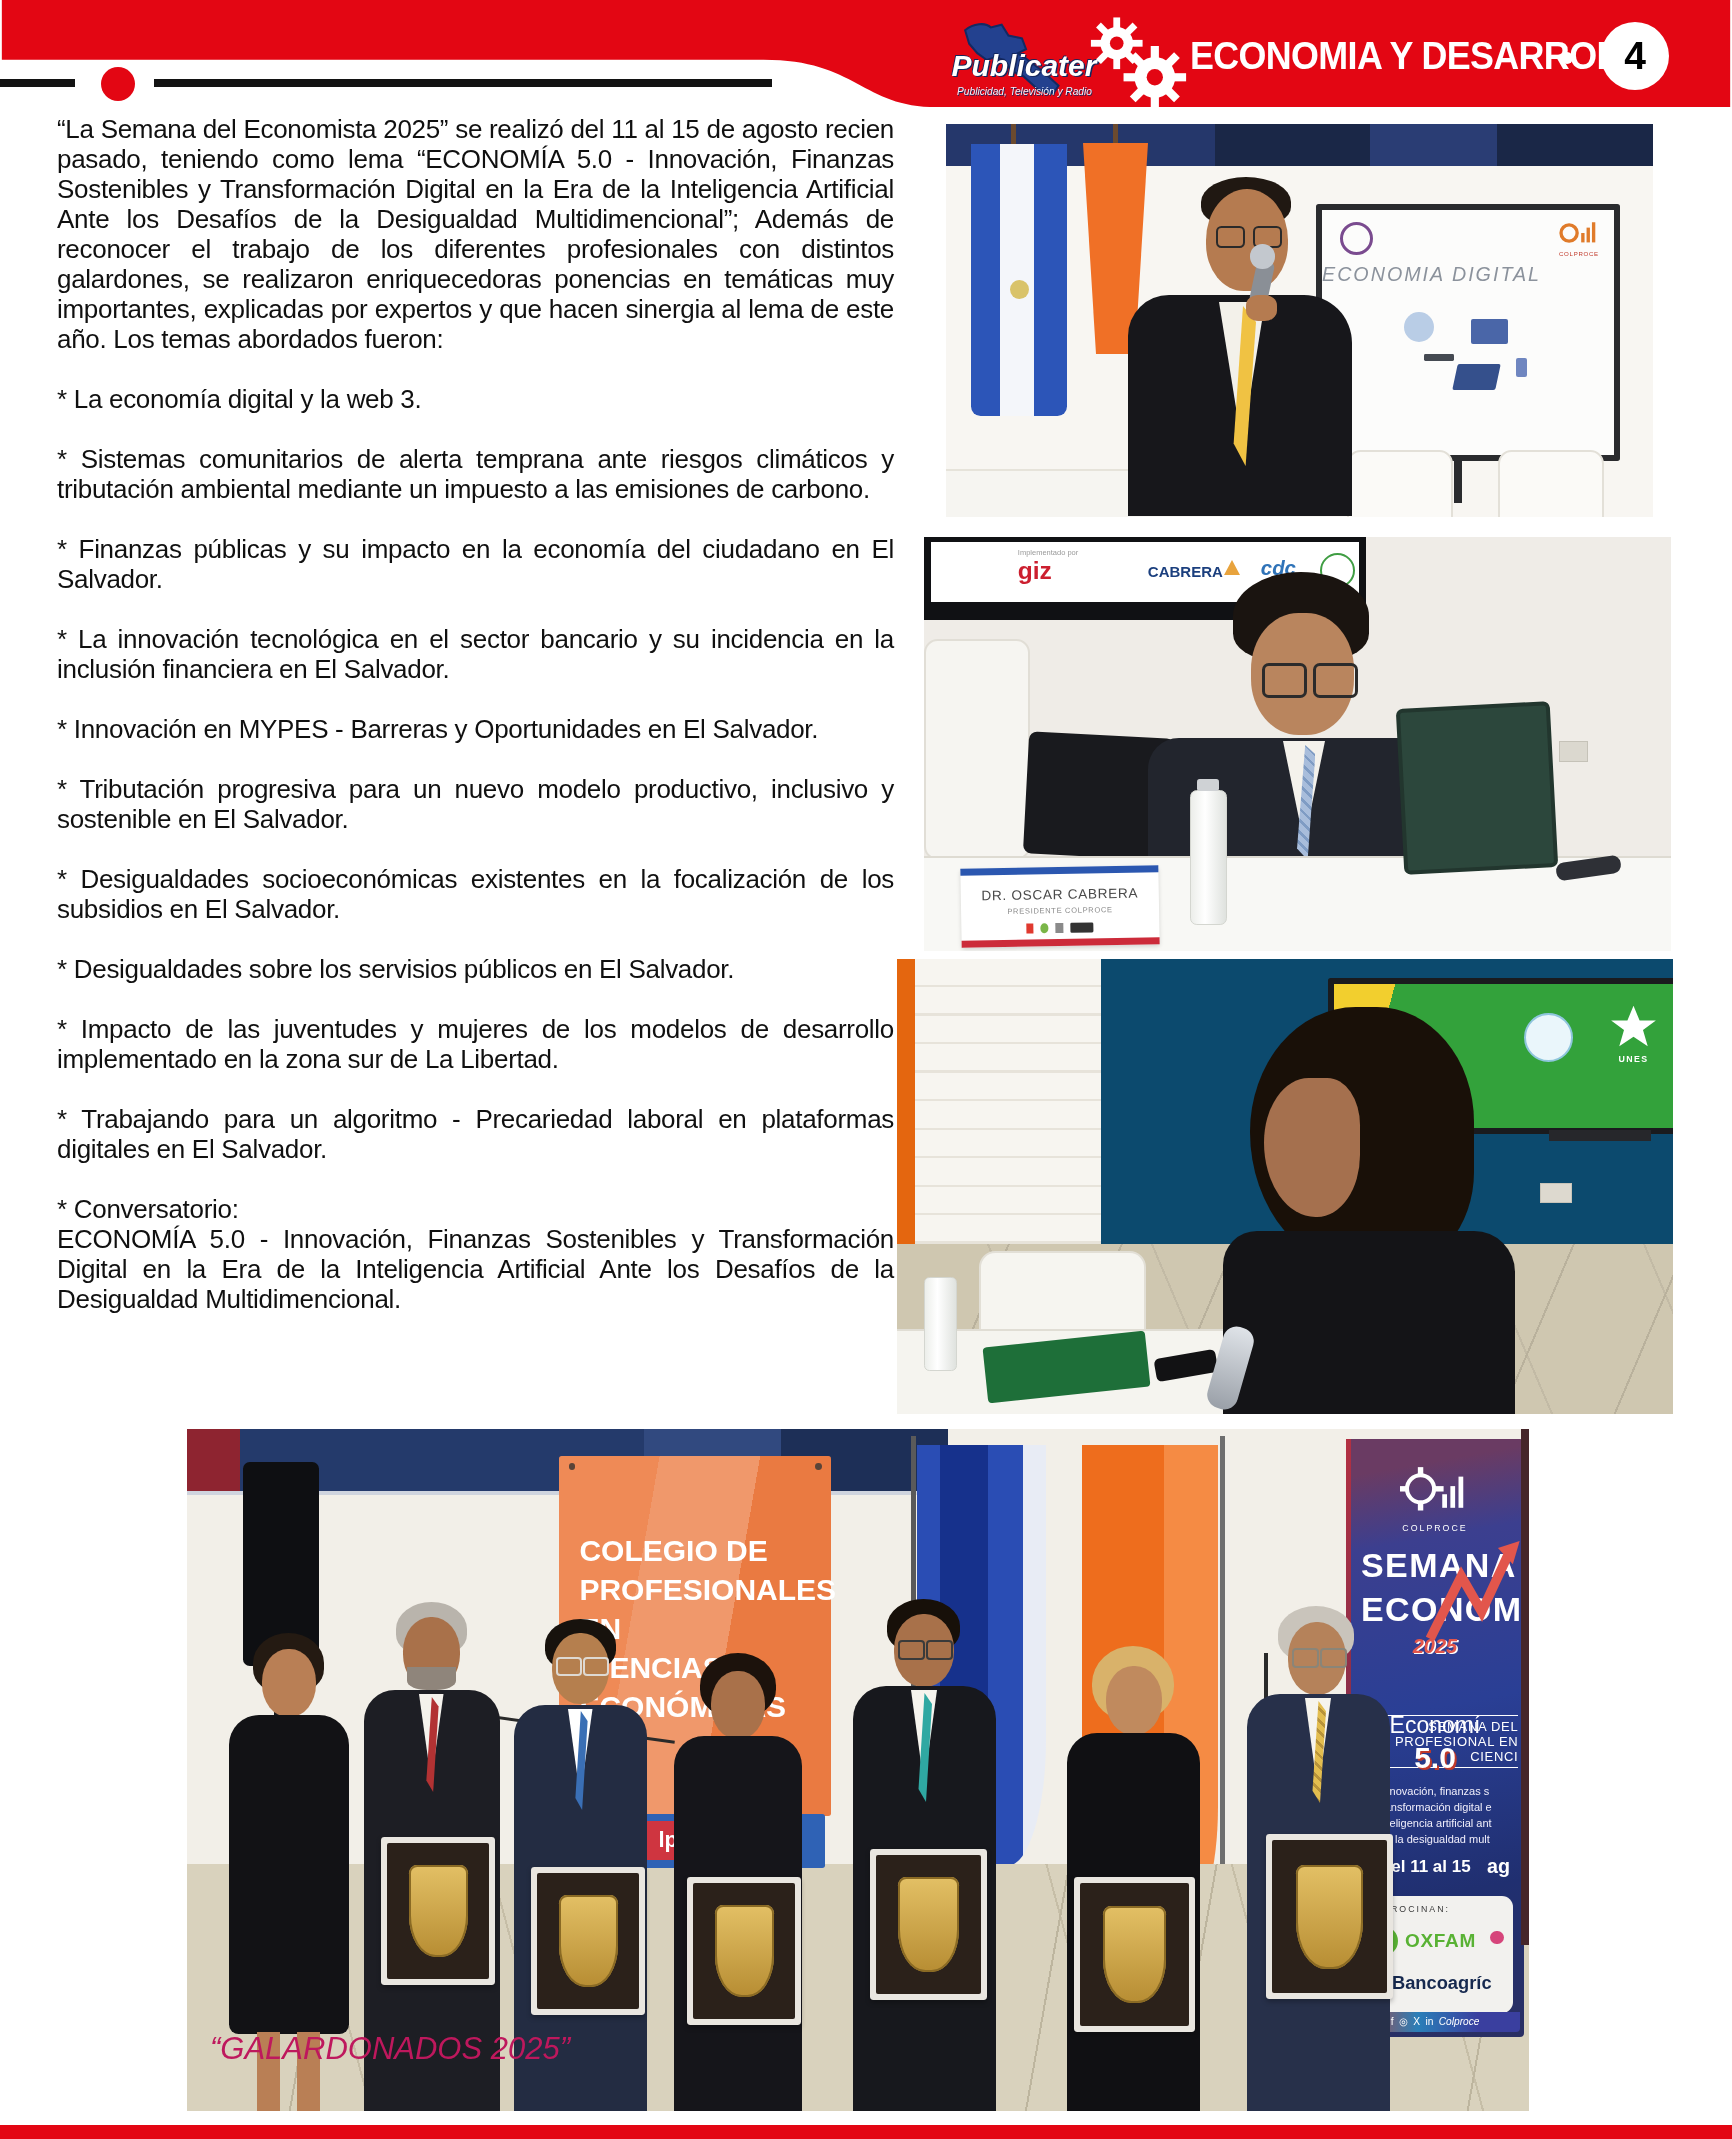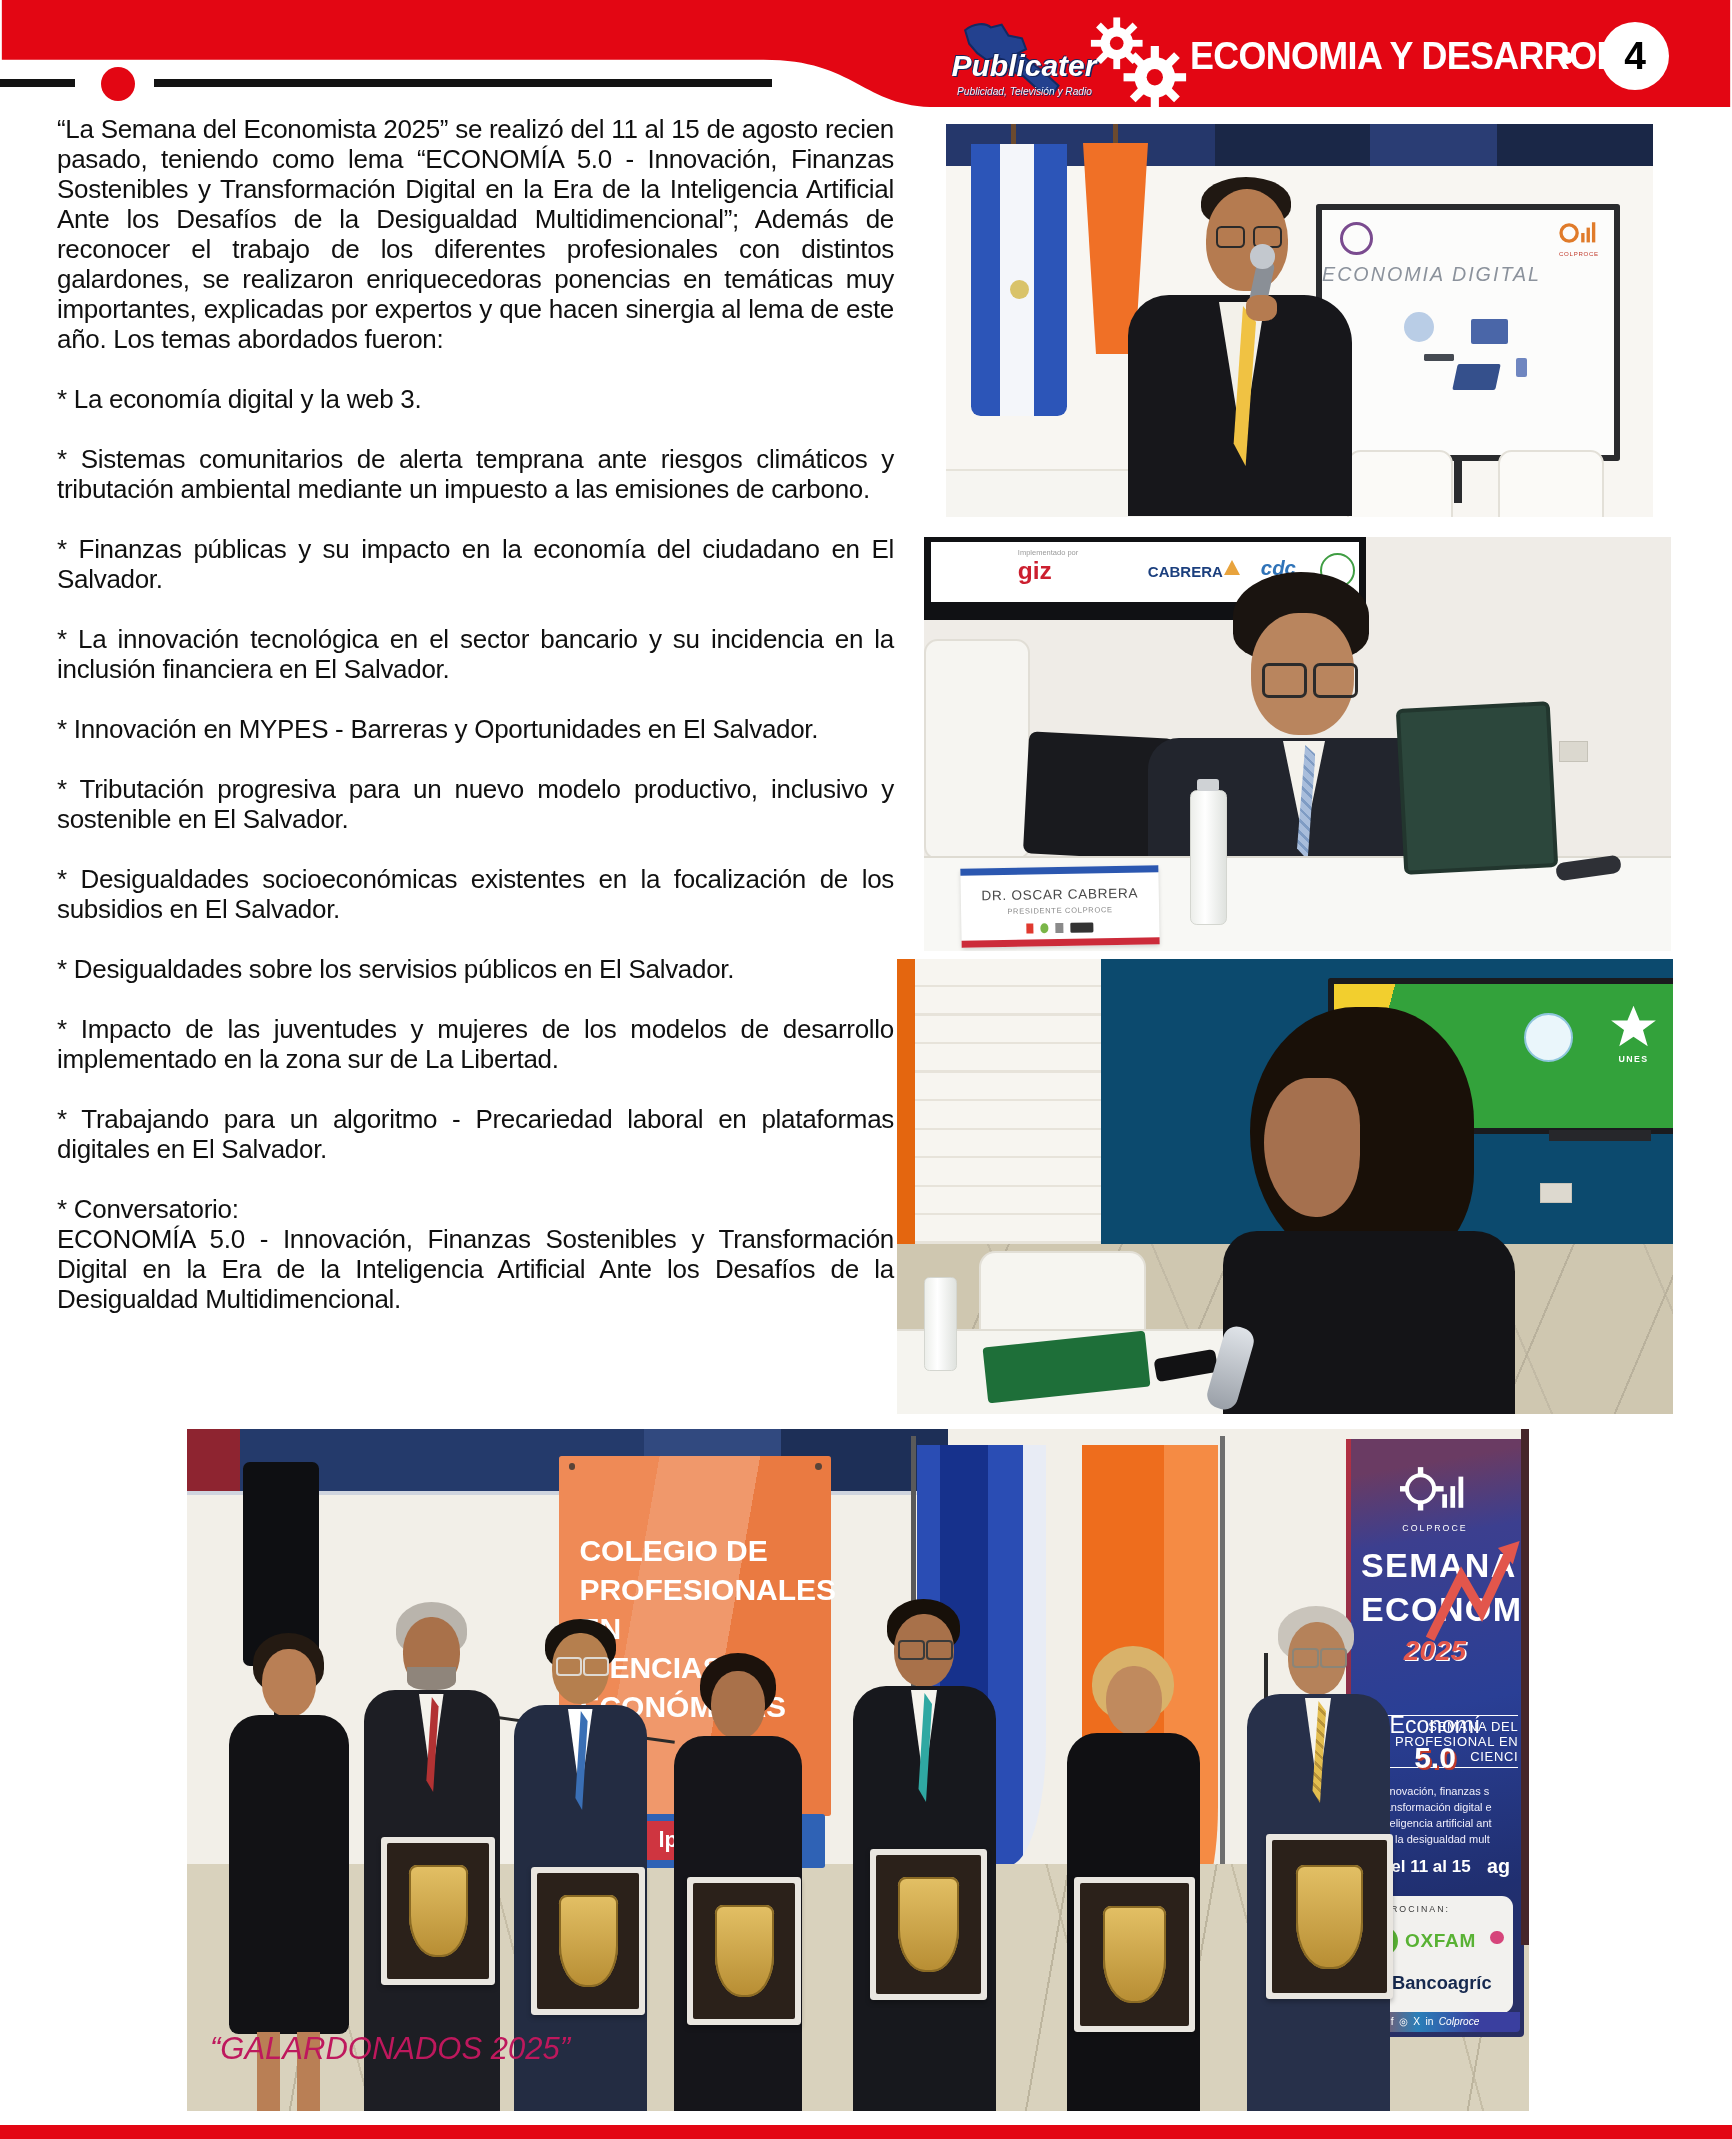--- a/index.html
+++ b/index.html
@@ -291,21 +291,21 @@
             <rect x="86" y="26" width="7" height="46"></rect>
         </g>
       </svg>
       <div class="abs" style="left:0;top:84px;width:100%;text-align:center;font-size:8.8px;letter-spacing:2px;color:#ffffff;">COLPROCE</div>
       <div class="abs" style="left:15px;top:107px;font-size:34px;font-weight:800;letter-spacing:1.4px;color:#ffffff;">SEMANA</div>
       <div class="abs" style="left:15px;top:151px;font-size:34px;font-weight:800;letter-spacing:1.4px;color:#ffffff;">ECONOM</div>
       <svg class="abs" style="left:80px;top:102px;" width="95" height="102" viewBox="0 0 140 150">
         <polyline points="6,144 52,52 82,104 122,18" fill="none" stroke="#e2564c" stroke-width="14"></polyline>
         <polygon points="106,10 138,0 128,34" fill="#e2564c"></polygon>
       </svg>
-      <div class="abs" style="left:0;top:196px;width:100%;text-align:center;font-size:28px;font-weight:800;font-style:italic;color:#e2564c;text-shadow:1.4px 1.4px 0 #ffffff;">2025</div>
+      <div class="abs" style="left:0;top:196px;width:100%;text-align:center;font-size:20px;font-weight:800;font-style:italic;color:#e2564c;text-shadow:1.4px 1.4px 0 #ffffff;">2025</div>
       <div class="abs" style="left:5.4px;top:236px;width:167px;border-top:1.4px solid #ffffff;border-bottom:1.4px solid #ffffff;padding:3.4px 0;text-align:right;font-size:13px;letter-spacing:0.7px;color:#ffffff;margin-top:40px;">SEMANA DEL PROFESIONAL EN CIENCI</div>
       <div class="abs" style="left:0;top:273px;width:100%;text-align:center;font-size:23px;color:#ffffff;">Economí</div>
       <div class="abs" style="left:0;top:302px;width:100%;text-align:center;font-size:30px;font-weight:800;color:#ffffff;text-shadow:2px 2px 0 #c0392b;">5.0</div>
       <div class="abs" style="left:6.8px;top:344px;width:164px;text-align:center;font-size:11px;line-height:16.3px;color:#f0eefb;">
         <div>Innovación, finanzas s</div>
         <div>transformación digital e</div>
         <div>inteligencia artificial ant</div>
         <div>de la desigualdad mult</div>
       </div>
       <div class="abs" style="left:0;top:416px;width:37px;height:24.5px;background:#1b2350;clip-path:polygon(0 0,100% 0,100% 100%,0 100%,26% 50%);"></div>

